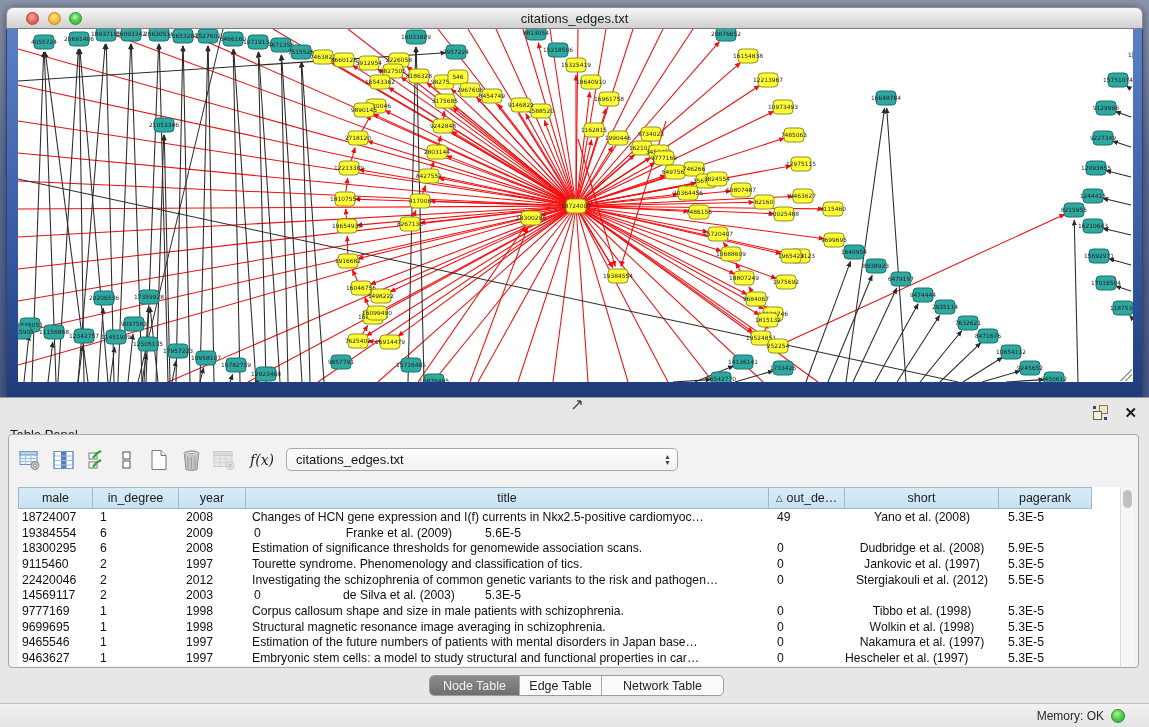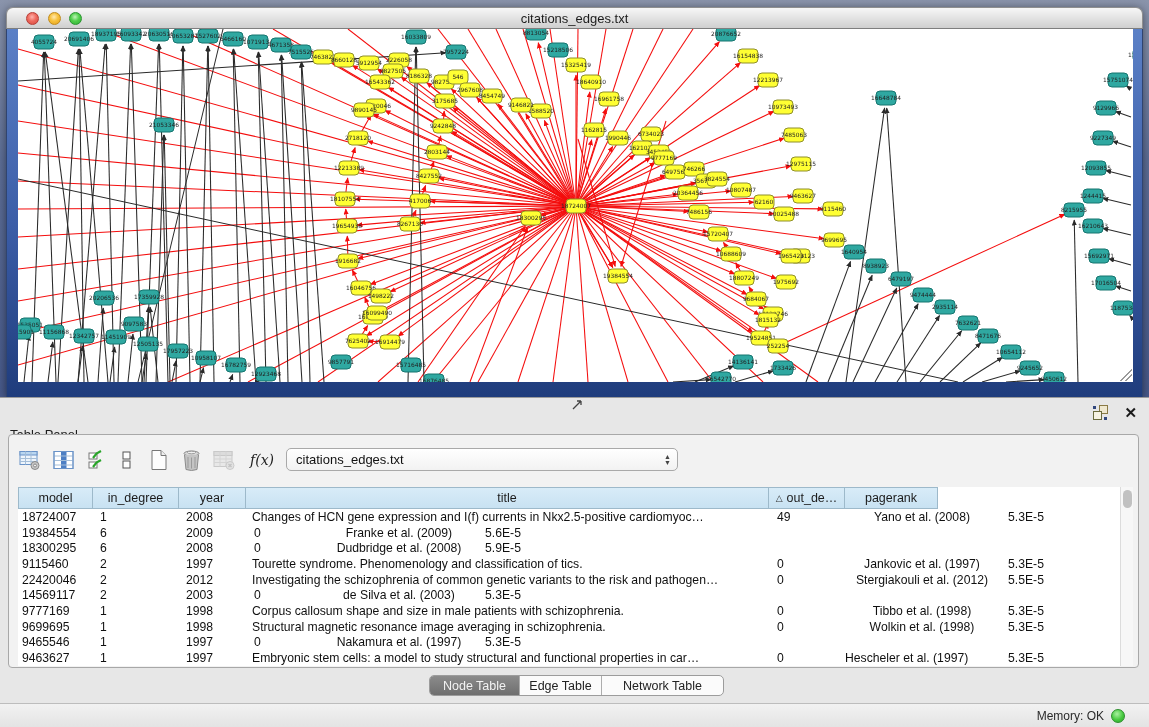--- a/index.html
+++ b/index.html
@@ -886,34 +886,37 @@
     <div id="table-dropdown">
       <span>citations_edges.txt</span>
       <span id="dropdown-arrows">
           <span>▲</span>
           <span>▼</span>
         </span>
     </div>
     <div id="table-white"></div>
     <div id="thead">
         <div class="hcell" style="width: 75px;">
-          <span>model</span>
+          <span>male</span>
         </div>
         <div class="hcell" style="width: 86px;">
           <span>in_degree</span>
         </div>
         <div class="hcell" style="width: 67px;">
           <span>year</span>
         </div>
         <div class="hcell" style="width: 523px;">
           <span>title</span>
         </div>
         <div class="hcell" style="width: 76px;">
           <span class="sort-tri">△</span>
           <span>out_de…</span>
+        </div>
+        <div class="hcell" style="width: 154px;">
+          <span>short</span>
         </div>
         <div class="hcell" style="width: 93px;">
           <span>pagerank</span>
         </div>
       </div>
     <div id="tbody">
         <div class="trow">
           <div class="tcell" style="width: 75px; padding-left: 4px;">18724007</div>
           <div class="tcell" style="width: 86px; padding-left: 7px;">1</div>
           <div class="tcell" style="width: 67px; padding-left: 7px;">2008</div>
@@ -927,20 +930,21 @@
           <div class="tcell" style="width: 86px; padding-left: 7px;">6</div>
           <div class="tcell" style="width: 67px; padding-left: 7px;">2009</div>
           <div class="tcell" style="width: 76px; padding-left: 8px;">0</div>
           <div class="tcell" style="width: 154px; padding-left: 0px; text-align: center;">Franke et al. (2009)</div>
           <div class="tcell" style="width: 93px; padding-left: 9px;">5.6E-5</div>
         </div>
         <div class="trow">
           <div class="tcell" style="width: 75px; padding-left: 4px;">18300295</div>
           <div class="tcell" style="width: 86px; padding-left: 7px;">6</div>
           <div class="tcell" style="width: 67px; padding-left: 7px;">2008</div>
+          <div class="tcell" style="width: 523px; padding-left: 6px;">Estimation of significance thresholds for genomewide association scans.</div>
           <div class="tcell" style="width: 76px; padding-left: 8px;">0</div>
           <div class="tcell" style="width: 154px; padding-left: 0px; text-align: center;">Dudbridge et al. (2008)</div>
           <div class="tcell" style="width: 93px; padding-left: 9px;">5.9E-5</div>
         </div>
         <div class="trow">
           <div class="tcell" style="width: 75px; padding-left: 4px;">9115460</div>
           <div class="tcell" style="width: 86px; padding-left: 7px;">2</div>
           <div class="tcell" style="width: 67px; padding-left: 7px;">1997</div>
           <div class="tcell" style="width: 523px; padding-left: 6px;">Tourette syndrome. Phenomenology and classification of tics.</div>
           <div class="tcell" style="width: 76px; padding-left: 8px;">0</div>
@@ -979,20 +983,21 @@
           <div class="tcell" style="width: 67px; padding-left: 7px;">1998</div>
           <div class="tcell" style="width: 523px; padding-left: 6px;">Structural magnetic resonance image averaging in schizophrenia.</div>
           <div class="tcell" style="width: 76px; padding-left: 8px;">0</div>
           <div class="tcell" style="width: 154px; padding-left: 0px; text-align: center;">Wolkin et al. (1998)</div>
           <div class="tcell" style="width: 93px; padding-left: 9px;">5.3E-5</div>
         </div>
         <div class="trow">
           <div class="tcell" style="width: 75px; padding-left: 4px;">9465546</div>
           <div class="tcell" style="width: 86px; padding-left: 7px;">1</div>
           <div class="tcell" style="width: 67px; padding-left: 7px;">1997</div>
+          <div class="tcell" style="width: 523px; padding-left: 6px;">Estimation of the future numbers of patients with mental disorders in Japan base…</div>
           <div class="tcell" style="width: 76px; padding-left: 8px;">0</div>
           <div class="tcell" style="width: 154px; padding-left: 0px; text-align: center;">Nakamura et al. (1997)</div>
           <div class="tcell" style="width: 93px; padding-left: 9px;">5.3E-5</div>
         </div>
         <div class="trow">
           <div class="tcell" style="width: 75px; padding-left: 4px;">9463627</div>
           <div class="tcell" style="width: 86px; padding-left: 7px;">1</div>
           <div class="tcell" style="width: 67px; padding-left: 7px;">1997</div>
           <div class="tcell" style="width: 523px; padding-left: 6px;">Embryonic stem cells: a model to study structural and functional properties in car…</div>
           <div class="tcell" style="width: 76px; padding-left: 8px;">0</div>

